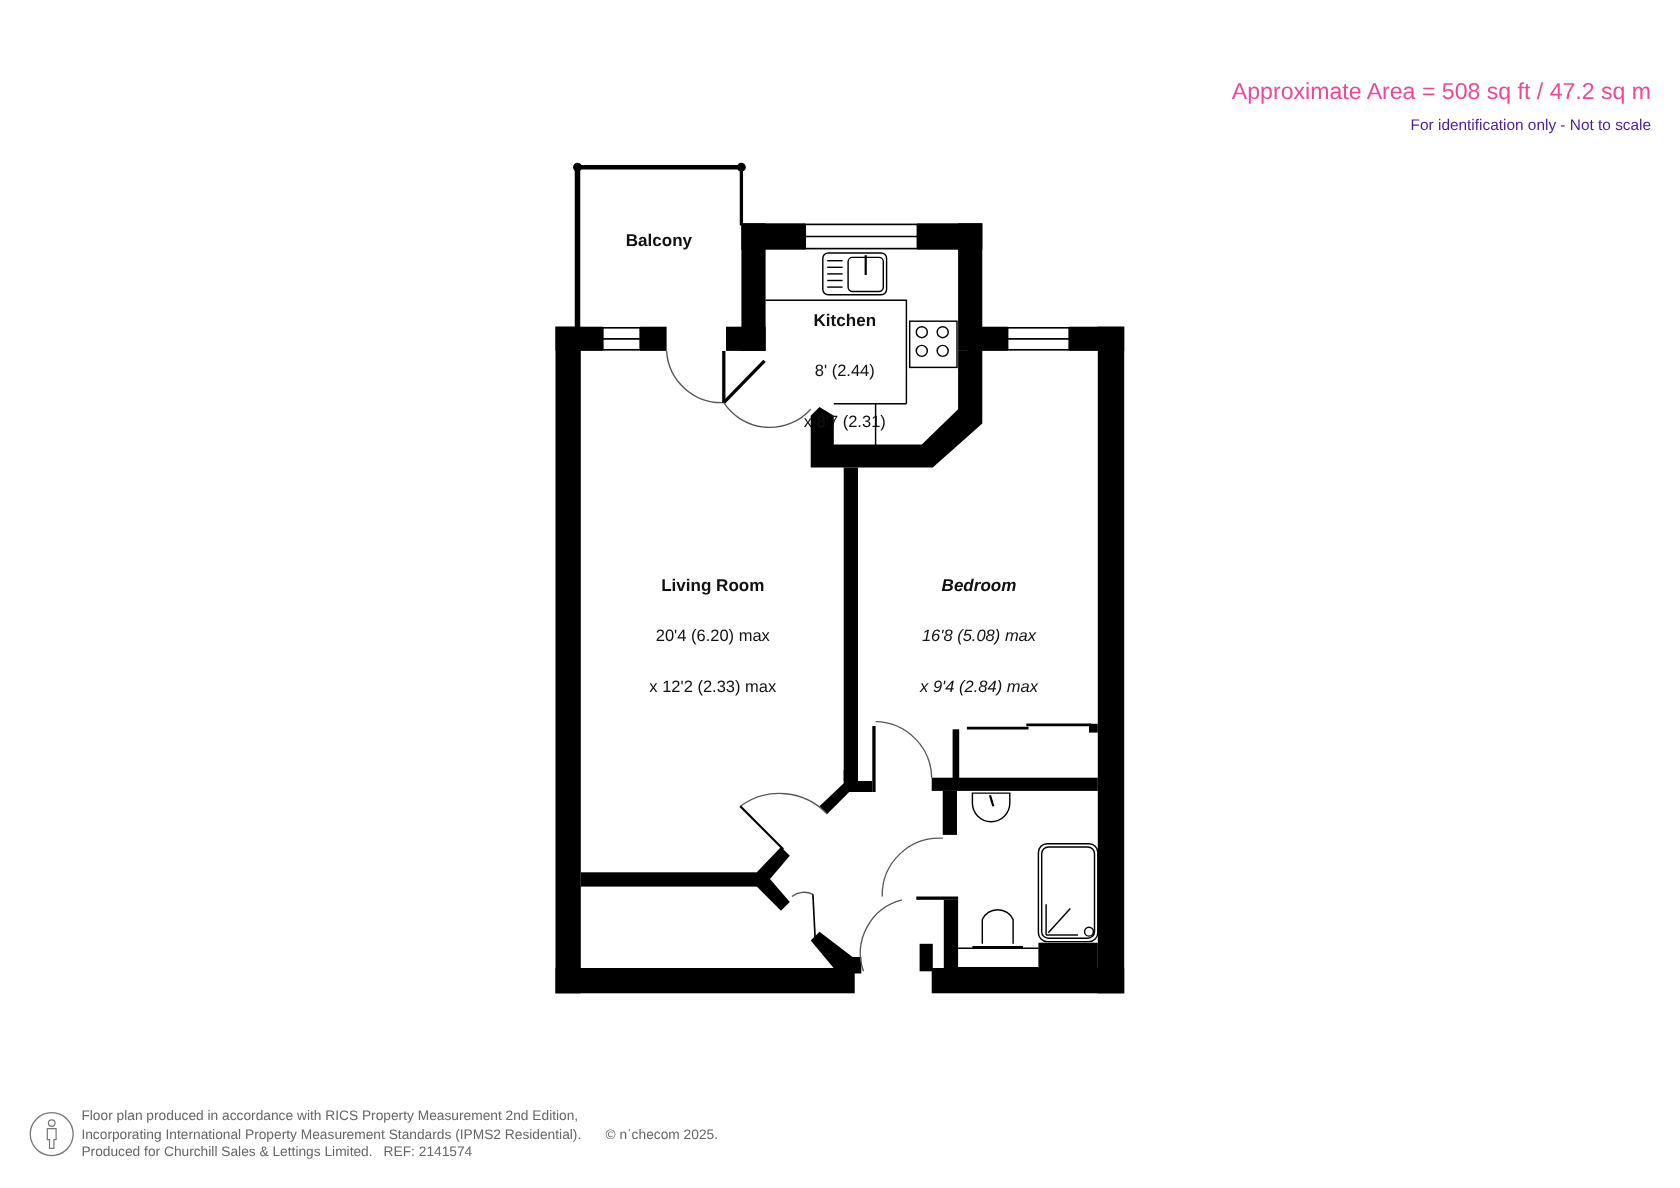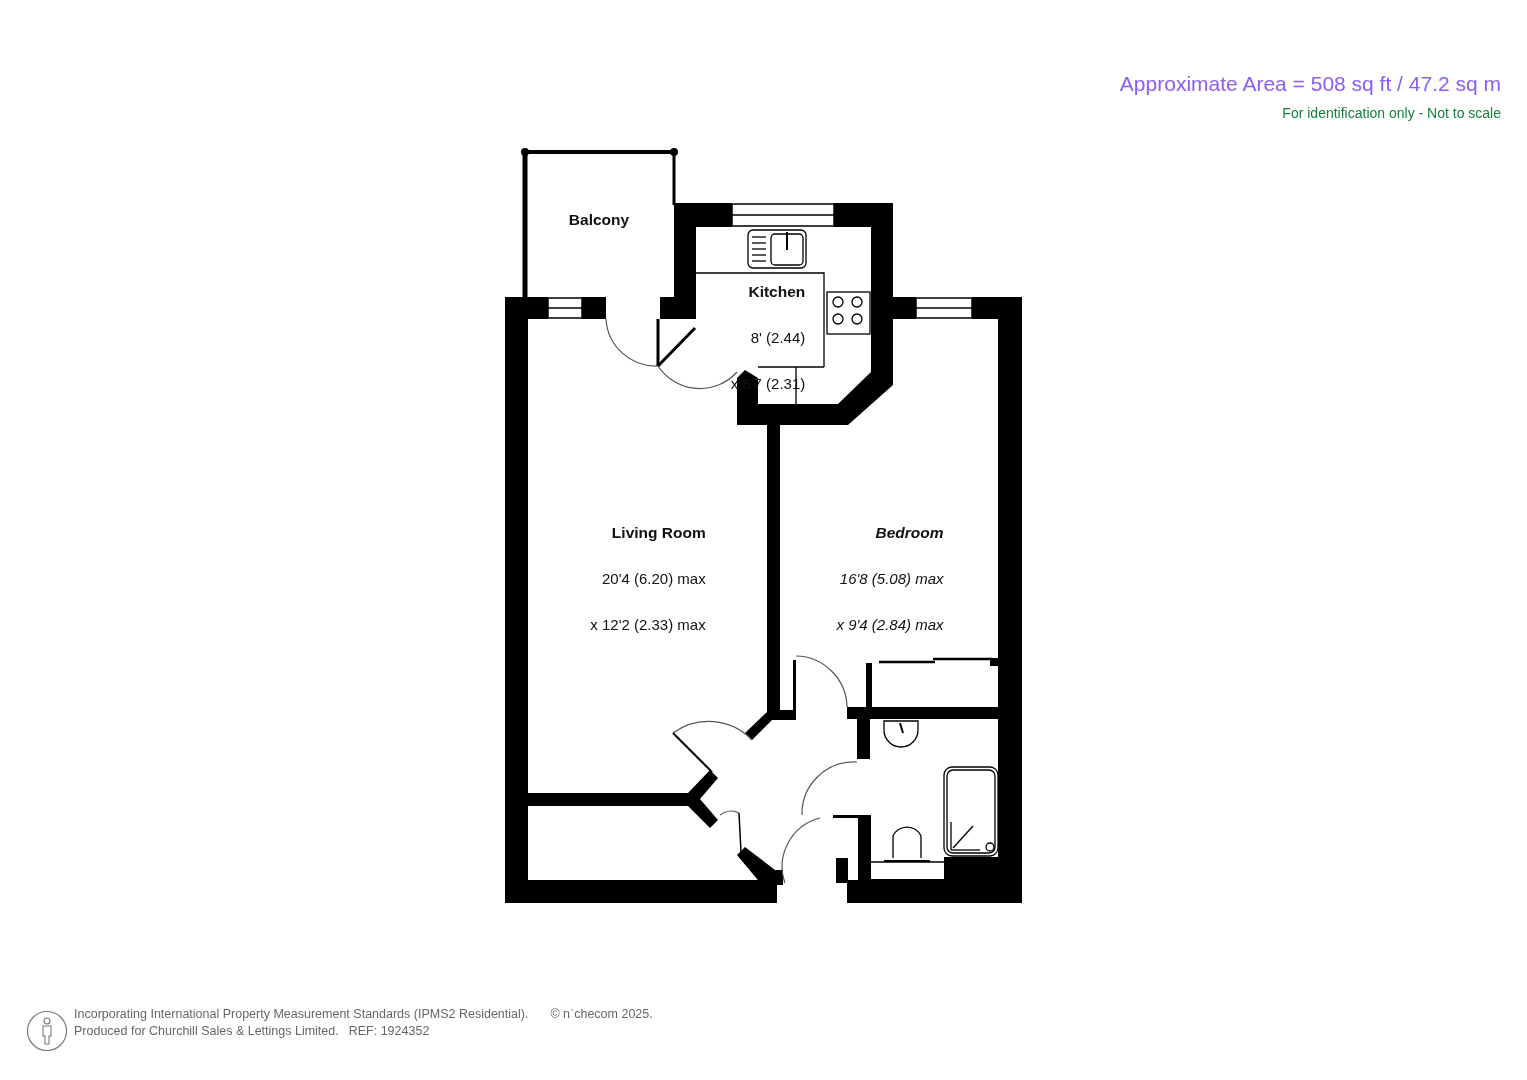--- a/index.html
+++ b/index.html
@@ -1,20 +1,20 @@
 <!DOCTYPE html>
 <html><head>
   <meta charset="utf-8">
   <style>
     html, body { margin: 0; padding: 0; background: #ffffff; }
     body { width: 1527px; height: 1080px; position: relative; overflow: hidden; font-family: "Liberation Sans", sans-serif; color: #1a1a1a; }
-    .area-title { position: absolute; right: 26px; top: 72px; font-size: 21px; color: #8b5cf6; white-space: nowrap; }
-    .area-sub { position: absolute; right: 26px; top: 105px; font-size: 14px; color: #15803d; white-space: nowrap; }
+    .area-title { position: absolute; right: 26px; top: 72px; font-size: 21px; color: #ec4899; white-space: nowrap; }
+    .area-sub { position: absolute; right: 26px; top: 105px; font-size: 14px; color: #4c1d95; white-space: nowrap; }
     svg.plan { position: absolute; left: 0; top: 0; }
-    .room-label { position: absolute; text-align: right; transform: translateX(-50%); line-height: 18px; font-size: 15px; color: #111; white-space: nowrap; }
+    .room-label { position: absolute; text-align: center; transform: translateX(-50%); line-height: 18px; font-size: 15px; color: #111; white-space: nowrap; }
     .room-label .name { font-weight: bold; font-size: 15.5px; display: block; }
     .room-label .dim { display: block; margin-top: 28px; }
     .footer { position: absolute; left: 74px; top: 1006px; font-size: 12.5px; color: #666; line-height: 16.5px; white-space: nowrap; }
     .footer .copy { margin-left: 22px; }
     .footer .ref { margin-left: 10px; }
     .footer-icon { position: absolute; left: 26px; top: 1010px; }
   </style>
 </head>
 <body>
 
@@ -155,15 +155,16 @@
   <span class="dim">16'8 (5.08) max</span>
   <span class="dim">x 9'4 (2.84) max</span>
 </div>
 
 <svg class="footer-icon" width="42" height="42" viewBox="0 0 42 42">
   <circle cx="21" cy="21" r="19.5" fill="none" stroke="#777" stroke-width="1.2"></circle>
   <circle cx="21" cy="11" r="3" fill="none" stroke="#777" stroke-width="1.1"></circle>
   <path d="M17,16 L25,16 L25,26 L23,26 L23,34 L19,34 L19,26 L17,26 Z" fill="none" stroke="#777" stroke-width="1.1"></path>
 </svg>
 <div class="footer">
+  <div>Floor plan produced in accordance with RICS Property Measurement 2nd Edition,</div>
   <div><span>Incorporating International Property Measurement Standards (IPMS2 Residential).</span><span class="copy">© nˈchecom 2025.</span></div>
-  <div><span>Produced for Churchill Sales &amp; Lettings Limited.</span><span class="ref">REF: 1924352</span></div>
+  <div><span>Produced for Churchill Sales &amp; Lettings Limited.</span><span class="ref">REF: 2141574</span></div>
 </div>
 
 </body></html>

